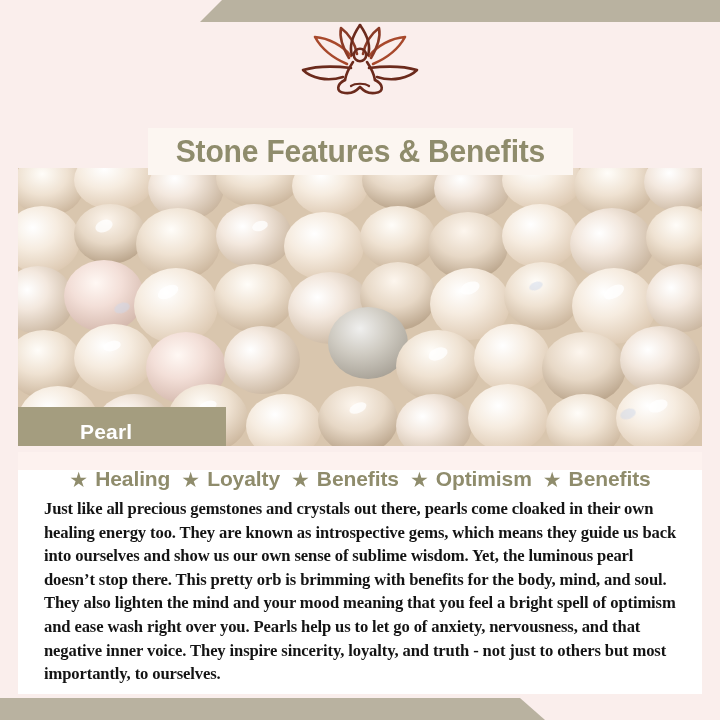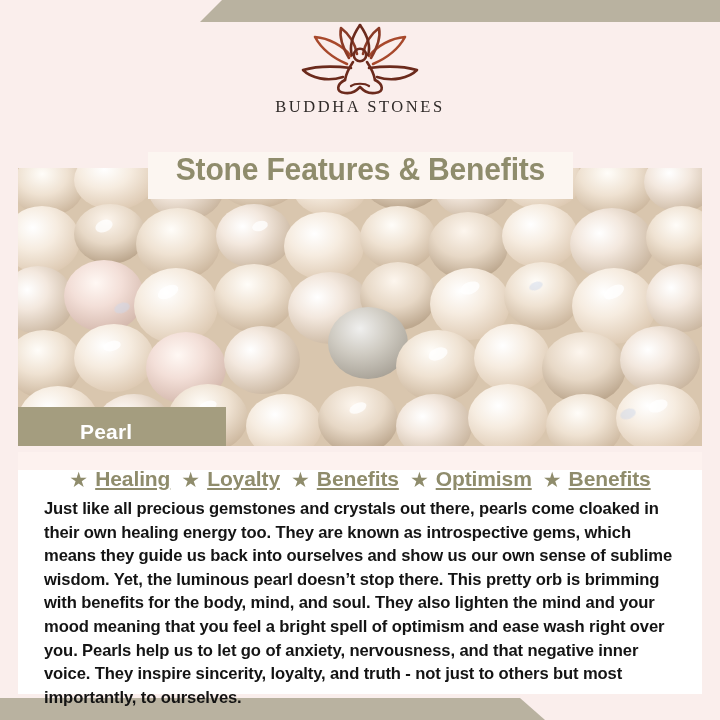--- a/index.html
+++ b/index.html
@@ -62,24 +62,23 @@
 
   
   .title-banner {
     position: absolute;
     left: 148px;
     top: 128px;
     width: 425px;
     height: 47px;
     background: #fcf6f1;
     display: flex;
-    align-items: flex-start;
+    align-items: center;
     justify-content: center;
     z-index: 4;
-    margin-top: 24px;
   }
   .title-banner .title-text {
     font-family: "Liberation Sans", sans-serif;
     font-weight: bold;
     font-size: 31px;
     letter-spacing: -0.2px;
     color: #8f8c6c;
     white-space: nowrap;
     transform: scaleX(0.97);
   }
@@ -158,29 +157,28 @@
     margin-right: 7px;
     margin-left: 11px;
   }
   .kw-item:first-child .kw-star { margin-left: 0; }
   .kw-label {
     font-family: "Liberation Sans", sans-serif;
     font-weight: bold;
     font-size: 21px;
     color: #8f8c6c;
     letter-spacing: -0.1px;
-    text-decoration: underline;
   }
 
   .body-text {
     position: absolute;
     left: 26px;
     top: 45px;
     width: 634px;
-    font-family: Liberation Sans, sans-serif;
+    font-family: Liberation Serif, serif;
     font-weight: bold;
     font-size: 16.6px;
     line-height: 23.6px;
     color: #141414;
     text-align: left;
     letter-spacing: -0.12px;
   }
 </style>
 </head>
 <body>
@@ -211,21 +209,20 @@
         <circle cx="73" cy="33" r="6.2" stroke="#6b2a1c" stroke-width="2.6"></circle>
 
         <path d="M66 40 C 62 46, 59 52, 58 58" stroke="#6b2a1c"></path>
         <path d="M80 40 C 84 46, 87 52, 88 58" stroke="#6b2a1c"></path>
 
         <path d="M58 58 C 50 62, 48 70, 58 71 C 66 72, 70 68, 73 65 C 76 68, 80 72, 88 71 C 98 70, 96 62, 88 58" stroke="#6b2a1c"></path>
 
         <path d="M64 64 C 68 61, 78 61, 82 64" stroke="#6b2a1c" stroke-width="2.2"></path>
       </g>
     </svg>
-    <div class="logo-word">BUDDHA STONES</div>
   </div>
 
   <div class="title-banner">
     <div class="title-text">Stone Features &amp; Benefits</div>
   </div>
 
   <div class="photo">
     <svg viewBox="0 0 684 278" preserveAspectRatio="none">
       <defs>
         <radialGradient id="p1" cx="38%" cy="32%" r="72%">

